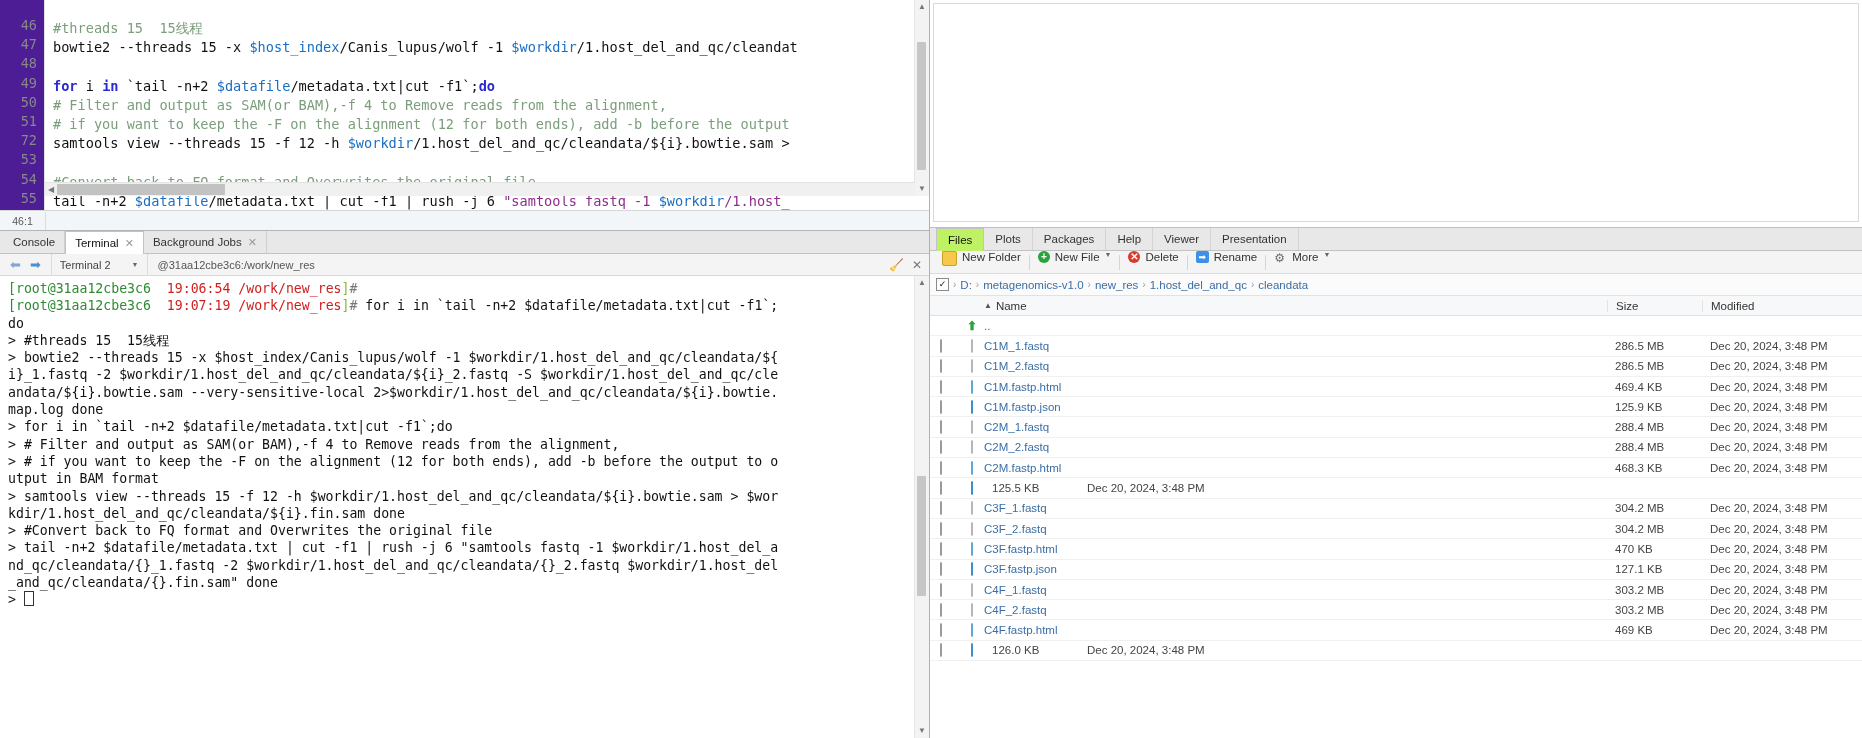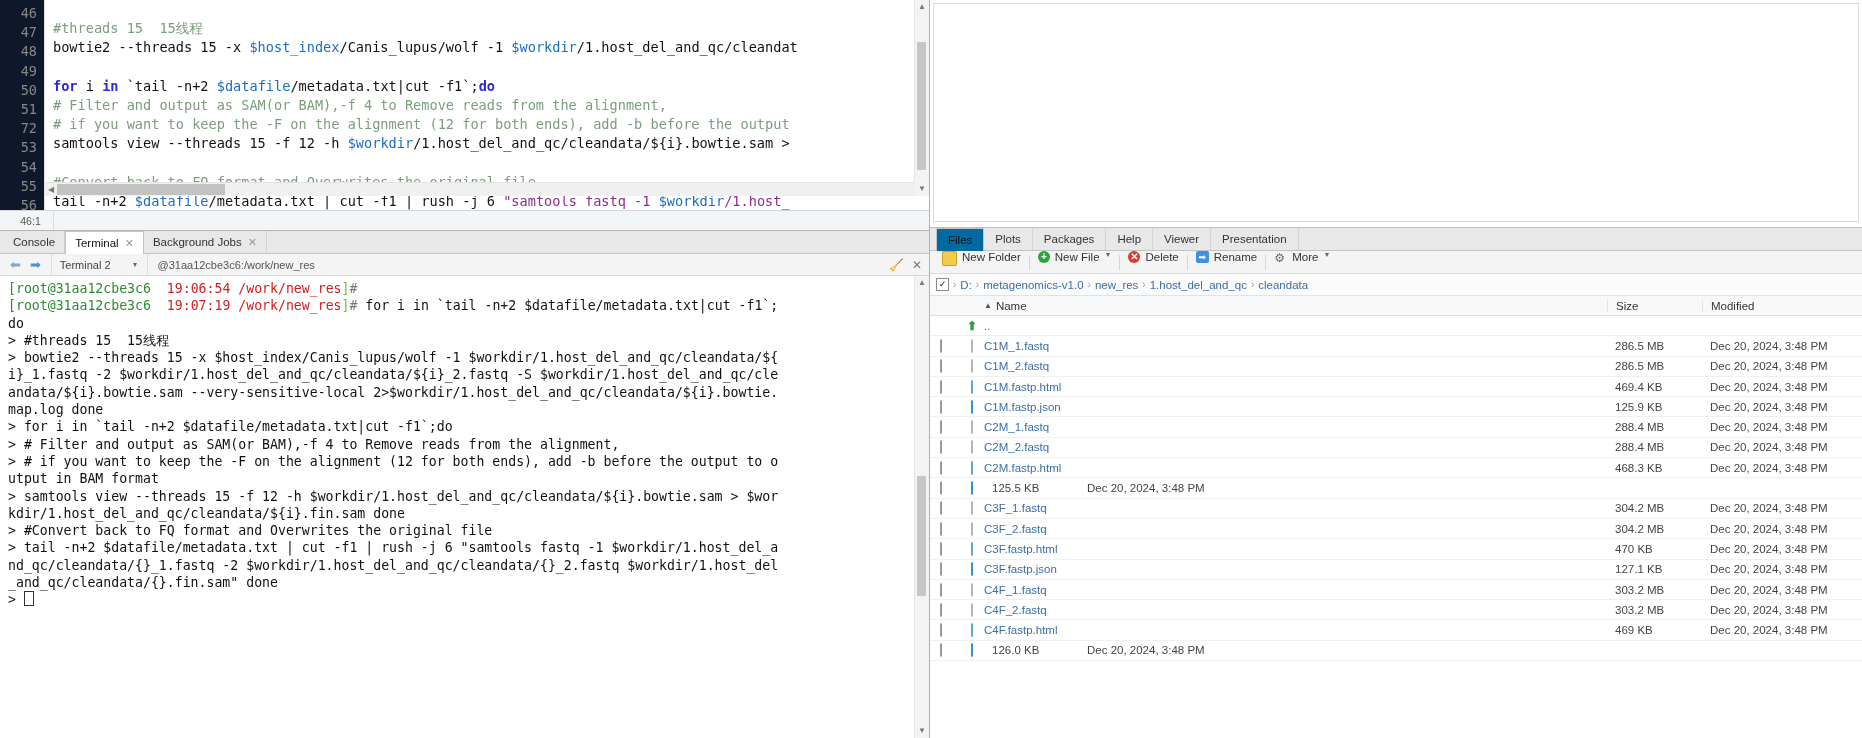--- a/index.html
+++ b/index.html
@@ -12,24 +12,24 @@
   }
   .app{position:relative;width:1862px;height:738px;display:flex;}
 
   
   .left-col{width:930px;height:738px;display:flex;flex-direction:column;border-right:1px solid #b0b0b0;box-sizing:border-box;}
 
   
   .editor-pane{height:230px;background:#fff;position:relative;overflow:hidden;display:flex;flex-direction:column;}
   .editor-body{flex:1;display:flex;position:relative;overflow:hidden;}
   .gutter{
-    width:45px;flex:0 0 45px;background:#0f172a;border-right:1px solid #e0e0e0;
+    width:45px;flex:0 0 45px;background:#4c1d95;border-right:1px solid #e0e0e0;
     text-align:right;padding-right:7px;box-sizing:border-box;
     font-family:"DejaVu Sans Mono","Liberation Mono",monospace;font-size:13.5px;color:#888;
-    padding-top:4px;
+    padding-top:16px;
   }
   .gutter div{height:19.2px;line-height:19.2px;}
   .code{
     flex:1;position:relative;overflow:hidden;white-space:pre;
     font-family:"DejaVu Sans Mono","Liberation Mono",monospace;font-size:13.6px;
     padding-left:8px;box-sizing:border-box;color:#111;
   }
   .code div{height:19.2px;line-height:19.2px;}
   .c-comment{color:#7b9e7b;}
   .c-var{color:#1a6fc4;}
@@ -42,21 +42,21 @@
   .ed-hscroll .arrow{position:absolute;left:1px;top:1px;width:10px;height:11px;color:#777;font-size:8px;line-height:11px;text-align:center;}
   .ed-vscroll{position:absolute;right:0;top:0;bottom:14px;width:14px;background:#f3f3f3;border-left:1px solid #e5e5e5;}
   .ed-vscroll .vthumb{position:absolute;top:42px;left:2px;width:9px;height:128px;background:#c6c6c6;border-radius:1px;}
   .ed-vscroll .vup,.ed-vscroll .vdn{position:absolute;left:0;width:14px;height:14px;text-align:center;font-size:8px;line-height:14px;color:#777;}
   .ed-vscroll .vup{top:0;} .ed-vscroll .vdn{bottom:0;}
 
   .editor-status{
     height:19px;flex:0 0 19px;background:#f3f6f8;border-top:1px solid #d6d6d6;
     display:flex;align-items:center;font-size:10.5px;color:#555;
   }
-  .editor-status .pos{width:45px;text-align:center;border-right:1px solid #dcdcdc;line-height:18px;margin-left:8px;}
+  .editor-status .pos{width:45px;text-align:center;border-right:1px solid #dcdcdc;line-height:18px;}
   .editor-status .rest{flex:1;}
 
   
   .console-pane{flex:1;display:flex;flex-direction:column;background:#fff;border-top:1px solid #b5b5b5;}
   .tabbar{
     height:23px;flex:0 0 23px;background:#e8e8e8;border-bottom:1px solid #c3c3c3;
     display:flex;align-items:stretch;padding-left:4px;box-sizing:border-box;
   }
   .tab{
     display:flex;align-items:center;padding:0 9px;font-size:11.5px;color:#333;
@@ -101,21 +101,21 @@
   
   .right-col{width:932px;height:738px;display:flex;flex-direction:column;background:#fff;}
   .rc-top{height:228px;flex:0 0 228px;background:#fff;border-bottom:1px solid #c0c0c0;box-sizing:border-box;}
   .rc-top-inner{margin:3px;height:219px;border:1px solid #d9d9d9;background:#fff;box-sizing:border-box;}
 
   .files-tabbar{
     height:23px;flex:0 0 23px;background:#e8e8e8;border-bottom:1px solid #c3c3c3;
     display:flex;align-items:stretch;padding-left:6px;box-sizing:border-box;
   }
   .ftab{display:flex;align-items:center;padding:0 11px;font-size:11.5px;color:#333;border-right:1px solid #d4d4d4;}
-  .ftab.active{background:#0369a1;border-top:1px solid #c3c3c3;border-left:1px solid #c3c3c3;border-right:1px solid #c3c3c3;margin-bottom:-1px;color:#111;}
+  .ftab.active{background:#bef264;border-top:1px solid #c3c3c3;border-left:1px solid #c3c3c3;border-right:1px solid #c3c3c3;margin-bottom:-1px;color:#111;}
   .files-tabbar .filler{flex:1;}
 
   .files-toolbar{
     height:23px;flex:0 0 23px;background:#f4f4f4;border-bottom:1px solid #dcdcdc;
     display:flex;align-items:center;font-size:11.5px;color:#333;padding-left:4px;box-sizing:border-box;
   }
   .ftb{display:flex;gap:5px;padding:0 8px;height:100%;}
   .ftb-sep{width:1px;height:15px;background:#d5d5d5;}
   .ico{display:inline-block;width:13px;height:13px;position:relative;}
   .ico-newfolder{background:#f6c94b;border:1px solid #c9a327;border-radius:1px 2px 2px 2px;}

